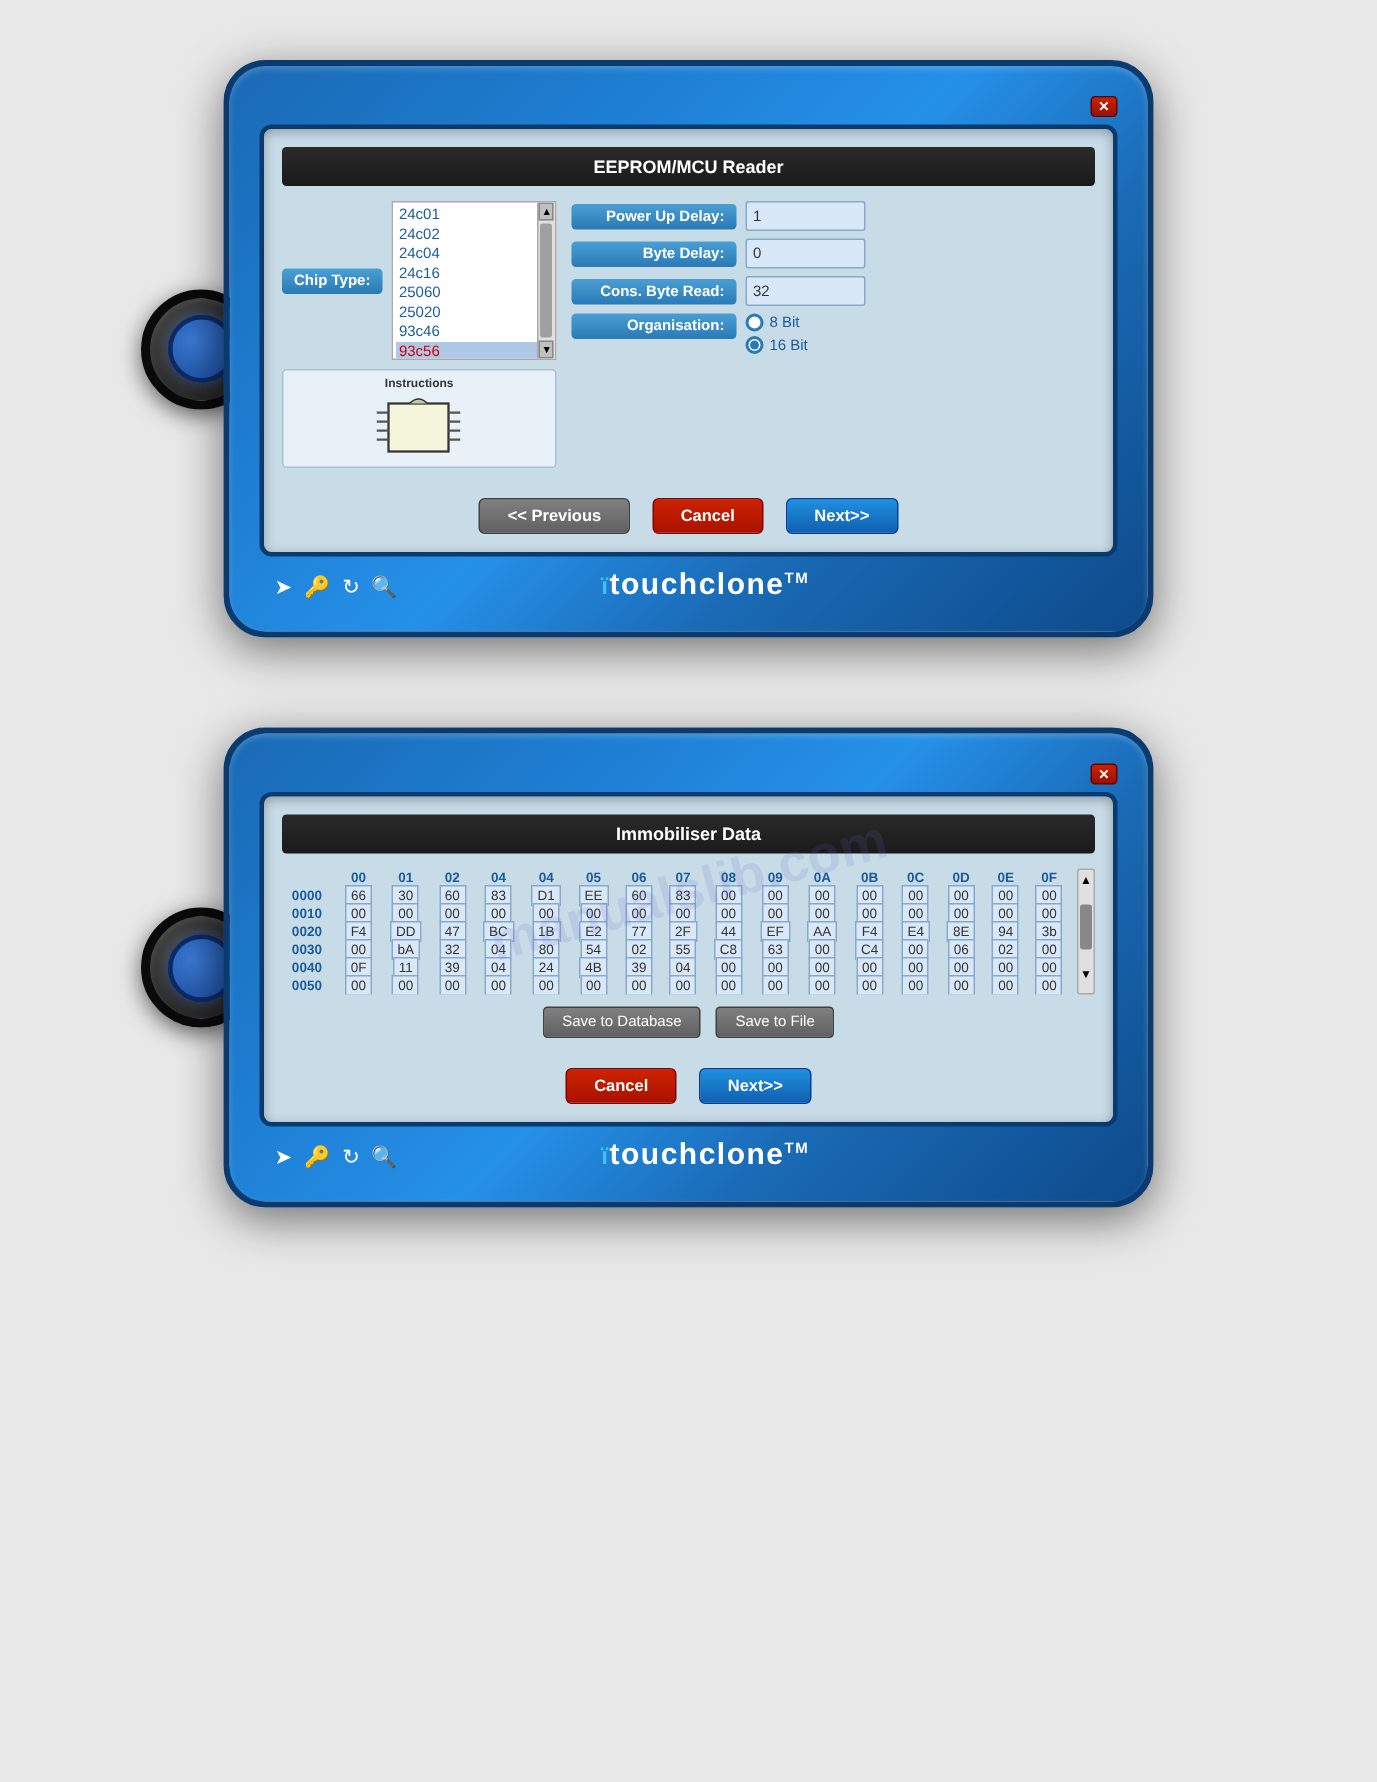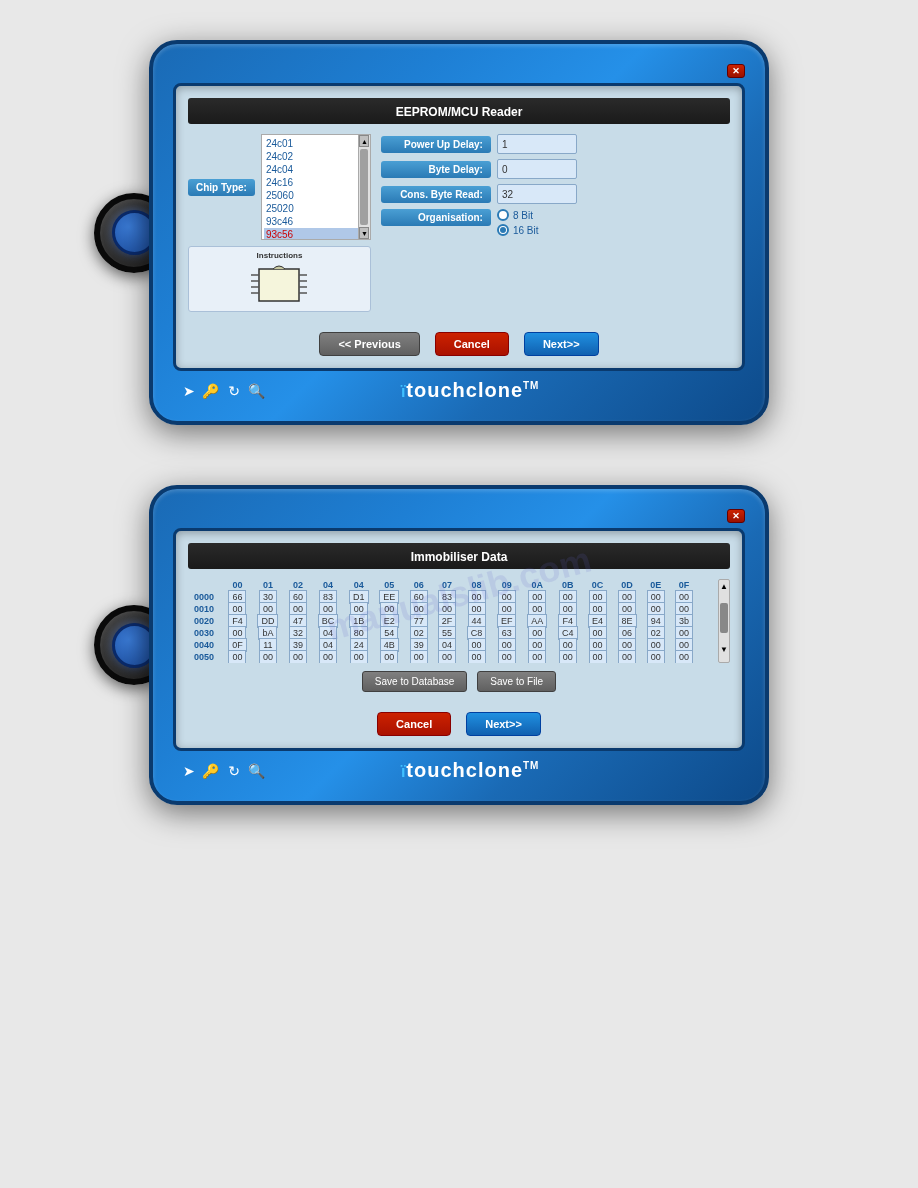--- a/index.html
+++ b/index.html
@@ -390,21 +390,21 @@
       color: #333;
       padding: 1px 3px;
       font-size: 9px;
       min-width: 18px;
       text-align: center;
     }
 
     .immo-scroll-container {
       position: relative;
       display: flex;
-      gap: 20px;
+      gap: 4px;
     }
 
     .immo-table-wrapper {
       flex: 1;
       overflow: hidden;
     }
 
     .immo-scrollbar {
       width: 12px;
       background: #e0e0e0;

